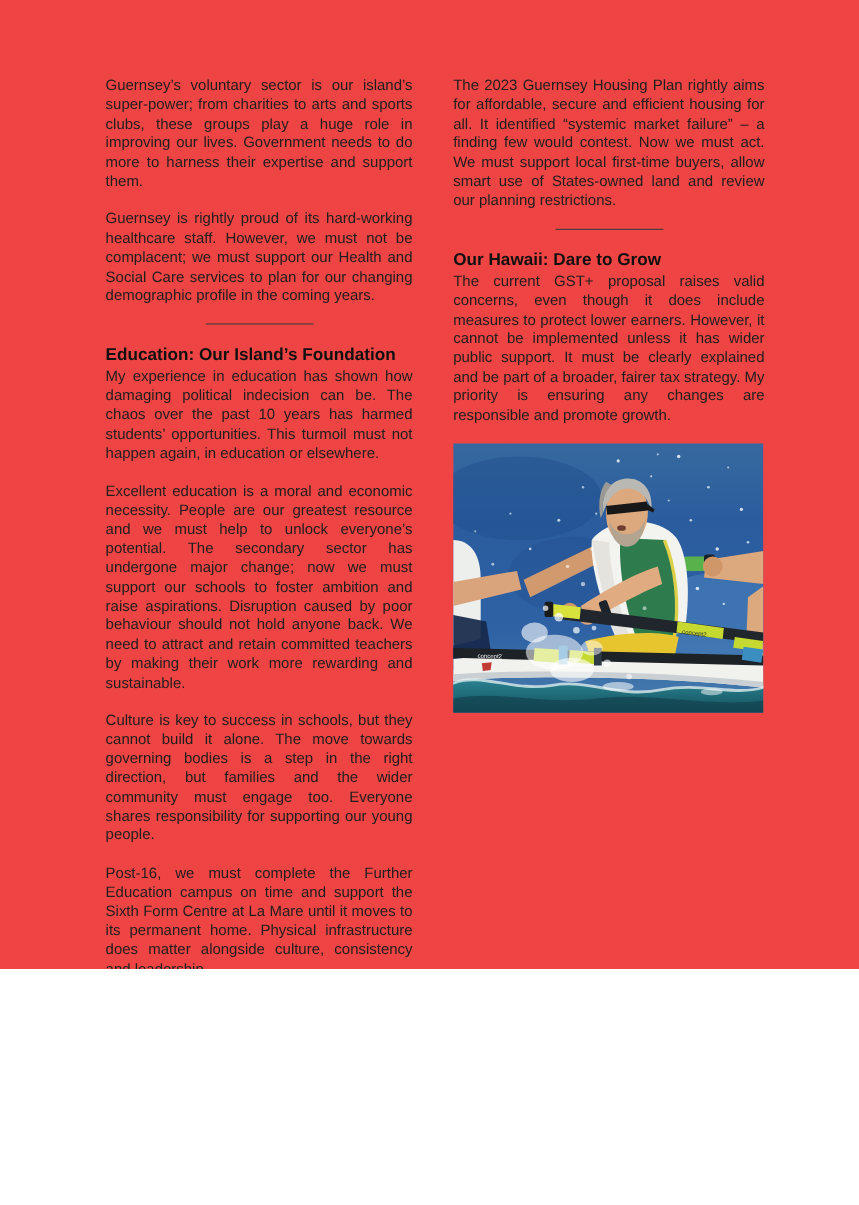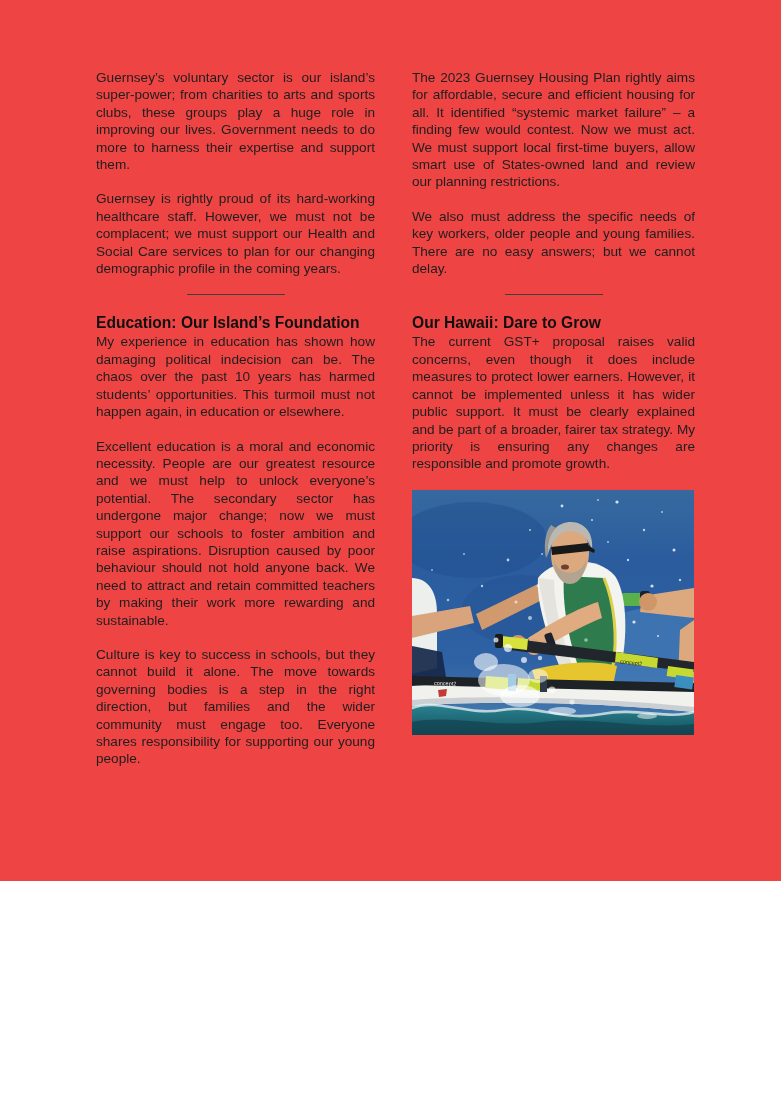--- a/index.html
+++ b/index.html
@@ -47,25 +47,25 @@
     <div class="col col-left">
       <p class="body">Guernsey’s voluntary sector is our island’s super-power; from charities to arts and sports clubs, these groups play a huge role in improving our lives. Government needs to do more to harness their expertise and support them.</p>
       <p class="body">Guernsey is rightly proud of its hard-working healthcare staff. However, we must not be complacent; we must support our Health and Social Care services to plan for our changing demographic profile in the coming years.</p>
 
       <div class="divider"></div>
 
       <h2 class="sec">Education: Our Island’s Foundation</h2>
       <p class="body">My experience in education has shown how damaging political indecision can be. The chaos over the past 10 years has harmed students’ opportunities. This turmoil must not happen again, in education or elsewhere.</p>
       <p class="body">Excellent education is a moral and economic necessity. People are our greatest resource and we must help to unlock everyone’s potential. The secondary sector has undergone major change; now we must support our schools to foster ambition and raise aspirations. Disruption caused by poor behaviour should not hold anyone back. We need to attract and retain committed teachers by making their work more rewarding and sustainable.</p>
       <p class="body">Culture is key to success in schools, but they cannot build it alone. The move towards governing bodies is a step in the right direction, but families and the wider community must engage too. Everyone shares responsibility for supporting our young people.</p>
+      <p class="body">Post-16, we must complete the Further Education campus on time and support the Sixth Form Centre at La Mare until it moves to its permanent home. Physical infrastructure does matter alongside culture, consistency and leadership.</p>
     </div>
 
     <div class="col col-right">
       <p class="body">The 2023 Guernsey Housing Plan rightly aims for affordable, secure and efficient housing for all. It identified “systemic market failure” – a finding few would contest. Now we must act. We must support local first-time buyers, allow smart use of States-owned land and review our planning restrictions.</p>
-      <p class="body">We also must address the specific needs of key workers, older people and young families. There are no easy answers; but we cannot delay.</p>
 
       <div class="divider"></div>
 
       <h2 class="sec">Our Hawaii: Dare to Grow</h2>
       <p class="body">The current GST+ proposal raises valid concerns, even though it does include measures to protect lower earners. However, it cannot be implemented unless it has wider public support. It must be clearly explained and be part of a broader, fairer tax strategy. My priority is ensuring any changes are responsible and promote growth.</p>
 
       <figure class="photo">
         <svg width="282" height="245" viewBox="0 0 282 245" xmlns="http://www.w3.org/2000/svg">
           <defs>
             <linearGradient id="wg" x1="0" x2="0" y1="0" y2="1">

